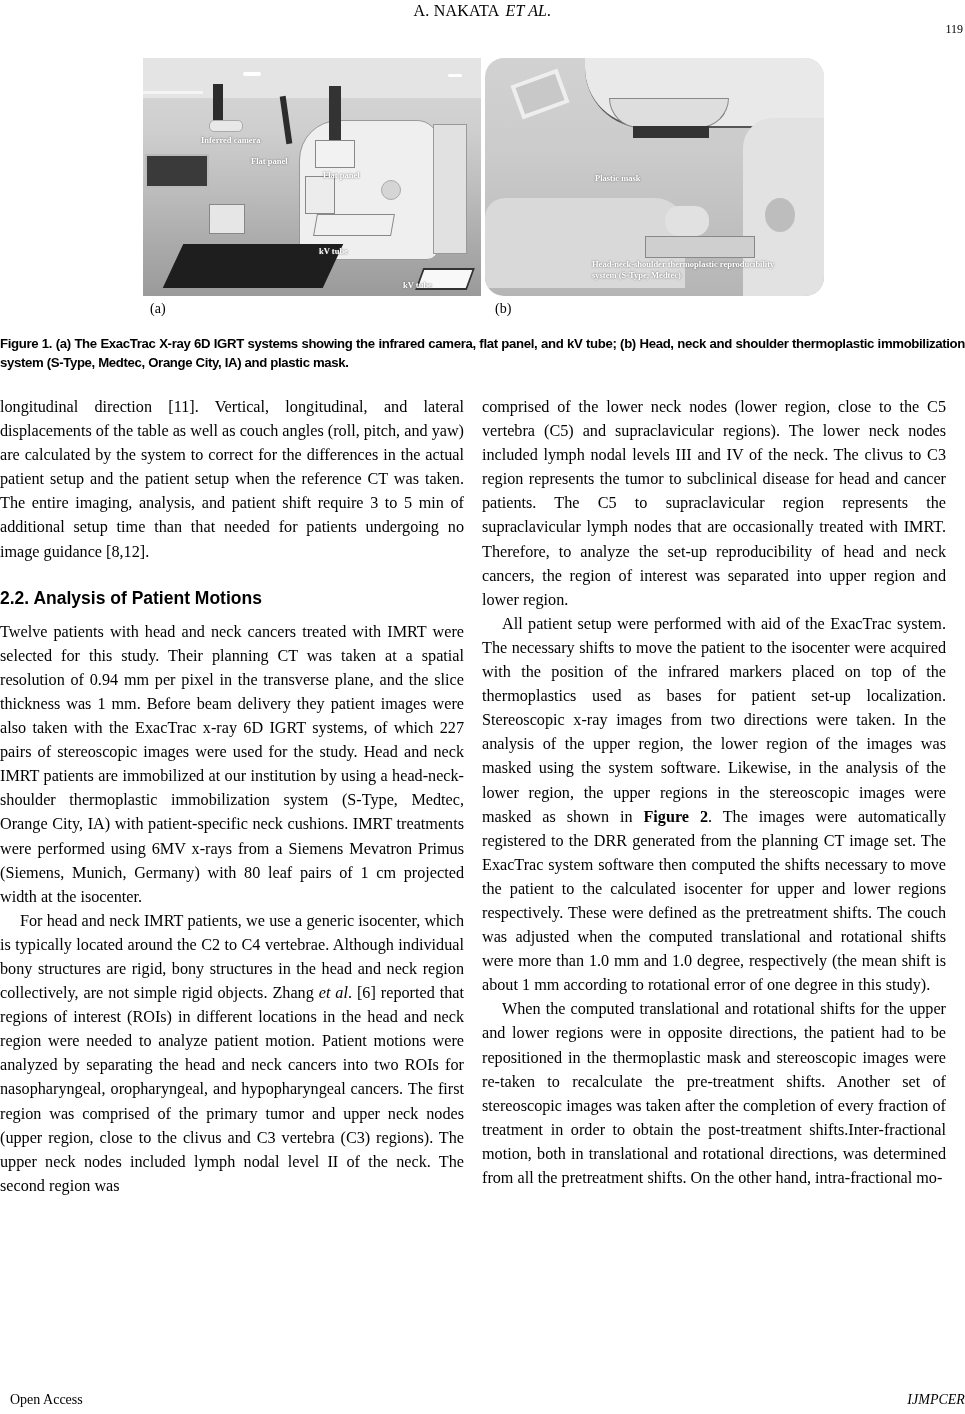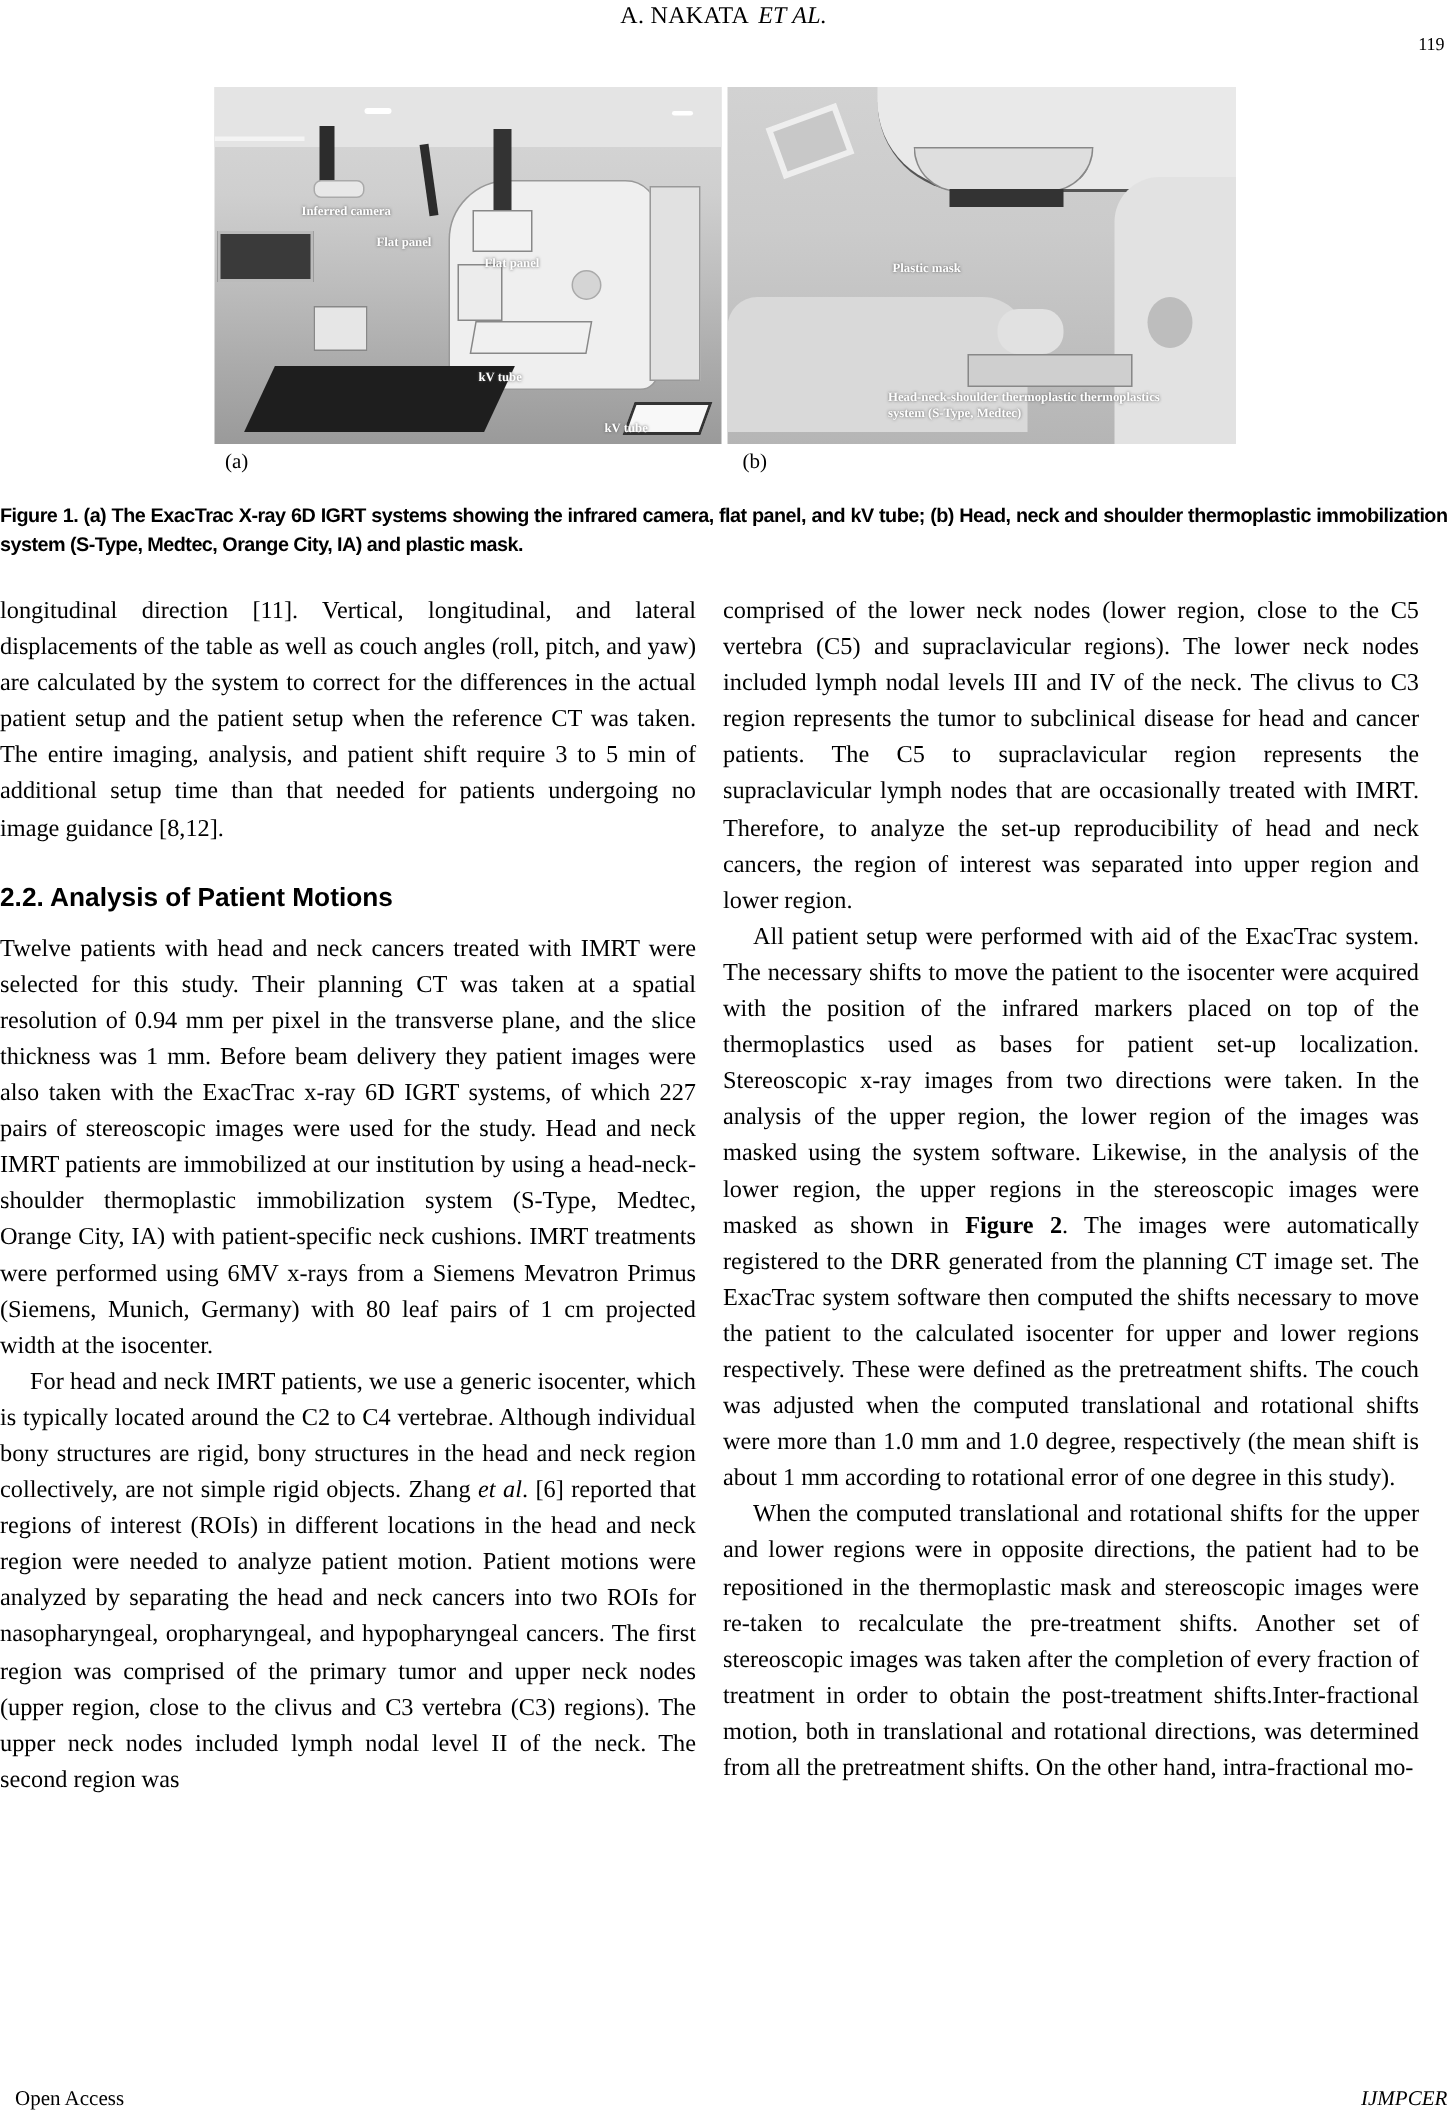--- a/index.html
+++ b/index.html
@@ -7,21 +7,21 @@
   body { position: relative; font-family: "Liberation Serif", "DejaVu Serif", serif; color: #000; }
 
   .running-head { position: absolute; top: 2px; left: 0; width: 965px; height: 24px; }
   .running-head .authors { position: absolute; left: 0; width: 965px; text-align: center; font-size: 16px; letter-spacing: 0.2px; }
   .running-head .authors i { font-style: italic; margin-left: 6px; text-align: center; }
   .running-head .page-num { position: absolute; right: 2px; top: 0; font-size: 12px; margin-top: 20px; }
 
   .figure { position: absolute; top: 58px; left: 143px; width: 572px; height: 238px; }
   .panel { position: absolute; top: 0; height: 238px; overflow: hidden; }
   .panel-a { left: 0; width: 338px; background: linear-gradient(180deg, #d8d8d8 0%, #cfcfcf 30%, #bdbdbd 55%, #a9a9a9 80%, #9a9a9a 100%); }
-  .panel-b { left: 342px; width: 339px; background: linear-gradient(180deg, #d2d2d2 0%, #cbcbcb 40%, #c0c0c0 70%, #b5b5b5 100%); }
+  .panel-b { left: 342px; width: 339px; background: linear-gradient(180deg, #d2d2d2 0%, #cbcbcb 40%, #c0c0c0 70%, #b5b5b5 100%); border-radius: 19px; }
   .shape { position: absolute; }
   .panel-label { position: absolute; color: #ffffff; font-weight: bold; font-size: 8.5px; text-shadow: 0 0 2px #555; white-space: nowrap; font-family: "Liberation Serif", serif; }
 
   .sublabel { position: absolute; top: 301px; font-size: 14px; }
 
   .caption { position: absolute; top: 334px; left: 0; width: 965px; font-size: 13.2px; font-weight: bold; line-height: 19px; text-align: justify; font-family: "Liberation Sans", sans-serif; letter-spacing: -0.35px; }
 
   .col { position: absolute; top: 395px; width: 464px; font-size: 16.2px; line-height: 24.1px; text-align: justify; }
   .col-left { left: 0; }
   .col-right { left: 482px; }
@@ -74,21 +74,21 @@
     <div class="shape" style="left:100px;top:0;width:240px;height:70px;background:#e9e9e9;border-radius:0 0 0 60px;border-bottom:2px solid #555;"></div>
     <div class="shape" style="left:124px;top:40px;width:120px;height:30px;background:#dedede;border-radius:0 0 40px 40px;border:1px solid #888;"></div>
     <div class="shape" style="left:148px;top:68px;width:76px;height:12px;background:#333;"></div>
     <div class="shape" style="left:30px;top:18px;width:50px;height:36px;background:#c8c8c8;border:4px solid #eee;transform:rotate(-20deg);"></div>
     <div class="shape" style="left:258px;top:60px;width:81px;height:178px;background:#e2e2e2;border-radius:30px 0 0 0;"></div>
     <div class="shape" style="left:280px;top:140px;width:30px;height:34px;background:#bdbdbd;border-radius:50%;"></div>
     <div class="shape" style="left:0;top:140px;width:200px;height:90px;background:#d9d9d9;border-radius:20px 30px 0 0;"></div>
     <div class="shape" style="left:180px;top:148px;width:44px;height:30px;background:#e1e1e1;border-radius:14px;"></div>
     <div class="shape" style="left:160px;top:178px;width:110px;height:22px;background:#cfcfcf;border:1px solid #888;"></div>
     <span class="panel-label" style="left:110px;top:115px;">Plastic mask</span>
-    <span class="panel-label" style="left:107px;top:201px;">Head-neck-shoulder thermoplastic thermoplastics</span>
+    <span class="panel-label" style="left:107px;top:201px;">Head-neck-shoulder thermoplastic reproducibility</span>
     <span class="panel-label" style="left:107px;top:212px;">system (S-Type, Medtec)</span>
   </div>
 </div>
 
 <div class="sublabel" style="left:150px;">(a)</div>
 <div class="sublabel" style="left:495px;">(b)</div>
 
 <div class="caption">Figure 1. (a) The ExacTrac X-ray 6D IGRT systems showing the infrared camera, flat panel, and kV tube; (b) Head, neck and shoulder thermoplastic immobilization system (S-Type, Medtec, Orange City, IA) and plastic mask.</div>
 
 <div class="col col-left">

